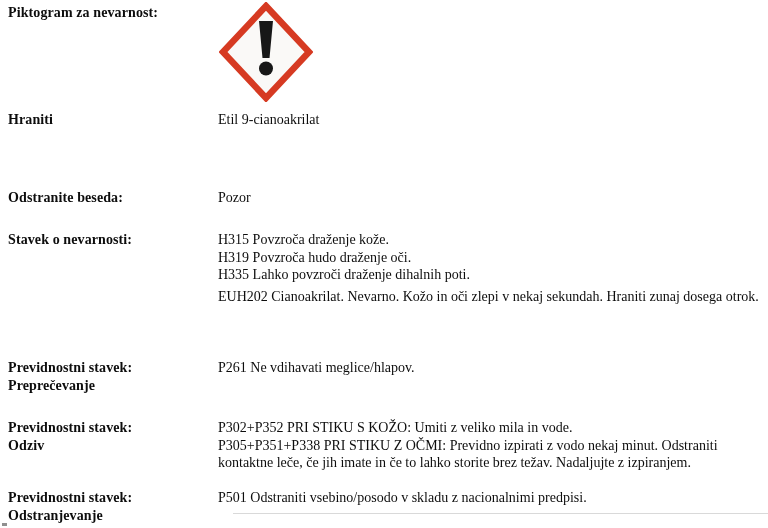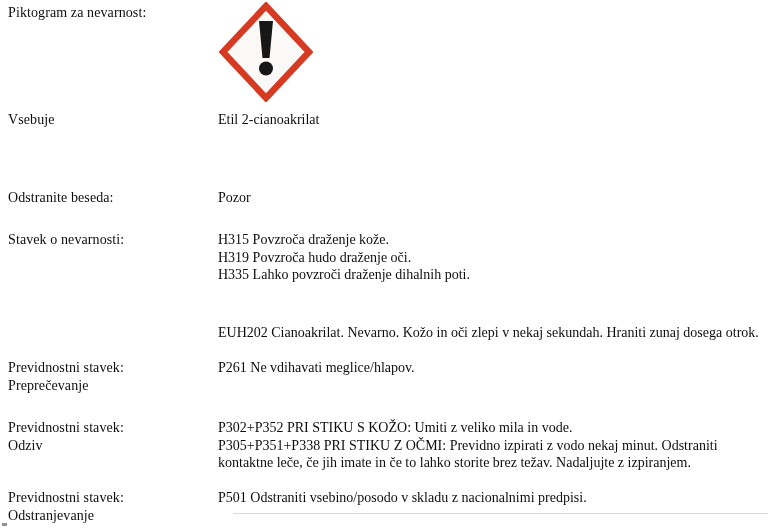--- a/index.html
+++ b/index.html
@@ -14,21 +14,21 @@
       background: #ffffff;
       font-family: "Liberation Serif", serif;
       color: #0d0d0d;
       overflow: hidden;
     }
     .label {
       position: absolute;
       left: 8px;
       width: 206px;
       font-size: 14px;
-      font-weight: normal;
+      font-weight: bold;
       line-height: 18px;
       white-space: pre-line;
       letter-spacing: 0.1px;
     }
     .value {
       position: absolute;
       left: 218px;
       width: 549px;
       font-size: 14px;
       line-height: 17.5px;
@@ -67,32 +67,32 @@
   <div class="pictogram">
     <svg width="94" height="100" viewBox="0 0 94 100">
       <polygon points="47,4 90,50 47,96 4,50" fill="#faf9f7" stroke-width="6.5" stroke-linejoin="miter" stroke="#d63a22"></polygon>
       <g fill="#171717">
         <path d="M40,19 L54,19 L50.5,56 L43.5,56 Z"></path>
         <circle cx="47" cy="66.5" r="7"></circle>
       </g>
     </svg>
   </div>
 
-  <div class="label" style="top:111px">Vsebuje</div>
-  <div class="value" style="top:111px">Etil 2-cianoakrilat</div>
+  <div class="label" style="top:111px">Hraniti</div>
+  <div class="value" style="top:111px">Etil 9-cianoakrilat</div>
 
   <div class="label" style="top:189px">Odstranite beseda:</div>
   <div class="value" style="top:189px">Pozor</div>
 
   <div class="label" style="top:231px">Stavek o nevarnosti:</div>
   <div class="value" style="top:231px">H315 Povzroča draženje kože.
 H319 Povzroča hudo draženje oči.
 H335 Lahko povzroči draženje dihalnih poti.</div>
 
-  <div class="value" style="top:324px">EUH202 Cianoakrilat. Nevarno. Kožo in oči zlepi v nekaj sekundah. Hraniti zunaj dosega otrok.</div>
+  <div class="value" style="top:288px">EUH202 Cianoakrilat. Nevarno. Kožo in oči zlepi v nekaj sekundah. Hraniti zunaj dosega otrok.</div>
 
   <div class="label" style="top:359px">Previdnostni stavek:
 Preprečevanje</div>
   <div class="value" style="top:359px">P261 Ne vdihavati meglice/hlapov.</div>
 
   <div class="label" style="top:419px">Previdnostni stavek:
 Odziv</div>
   <div class="value" style="top:419px">P302+P352 PRI STIKU S KOŽO: Umiti z veliko mila in vode.
 P305+P351+P338 PRI STIKU Z OČMI: Previdno izpirati z vodo nekaj minut. Odstraniti kontaktne leče, če jih imate in če to lahko storite brez težav. Nadaljujte z izpiranjem.</div>
 

